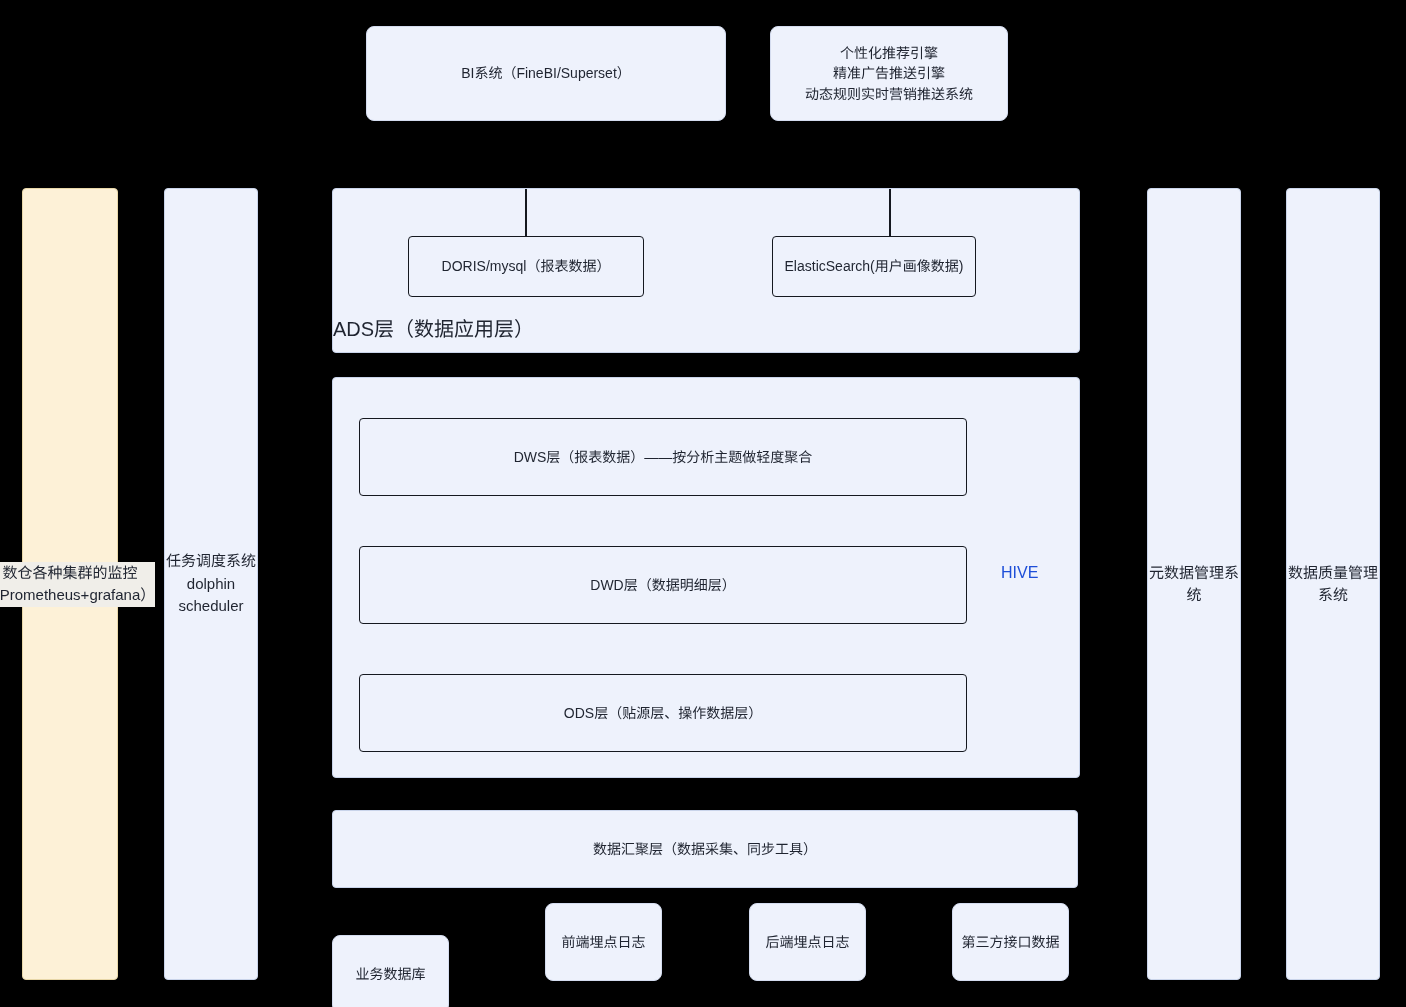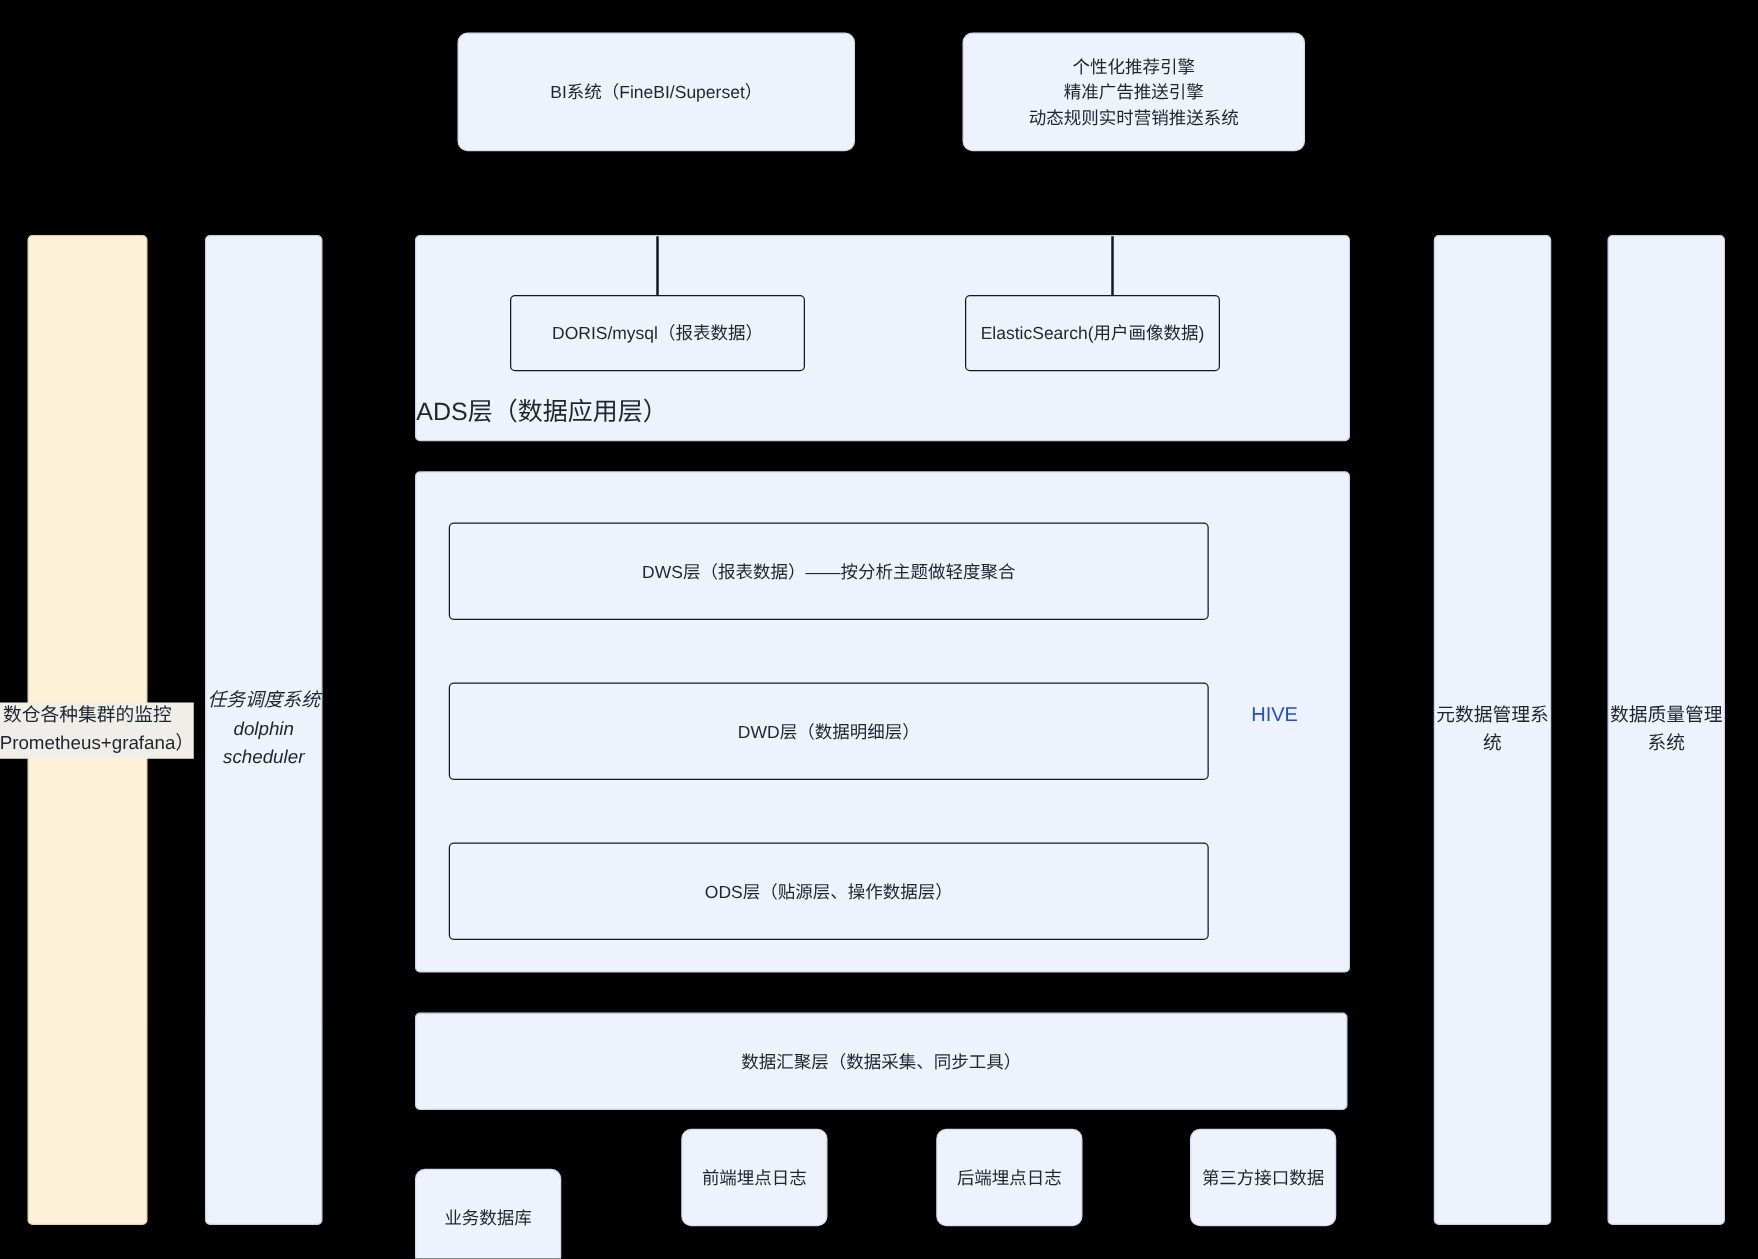--- a/index.html
+++ b/index.html
@@ -94,31 +94,31 @@
     background: #f0eee9;
     box-decoration-break: clone;
     -webkit-box-decoration-break: clone;
   }
 </style>
 </head>
 <body>
 
 <div id="canvas">
 
-  <div class="box soft" style="left:366px; top:26px; width:318px; height:95px;">BI系统（FineBI/Superset）</div>
+  <div class="box soft" style="left:366px; top:26px; width:360px; height:95px;">BI系统（FineBI/Superset）</div>
 
-  <div class="box soft" style="left:770px; top:26px; width:274px; height:95px;">个性化推荐引擎
+  <div class="box soft" style="left:770px; top:26px; width:238px; height:95px;">个性化推荐引擎
 精准广告推送引擎
 动态规则实时营销推送系统</div>
 
   <div class="box shell col col-warm" style="left:22px; top:188px; width:96px; height:792px;">
     <span class="hl">数仓各种集群的监控（Prometheus+grafana）</span>
   </div>
 
-  <div class="box shell col" style="left:164px; top:188px; width:94px; height:792px;font-style:italic;">
+  <div class="box shell col" style="left:164px; top:188px; width:94px; height:792px;">
     <span>任务调度系统dolphin scheduler</span>
   </div>
 
   <div class="box shell col" style="left:1147px; top:188px; width:94px; height:792px;">
     <span>元数据管理系统</span>
   </div>
 
   <div class="box shell col" style="left:1286px; top:188px; width:94px; height:792px;">
     <span>数据质量管理系统</span>
   </div>

